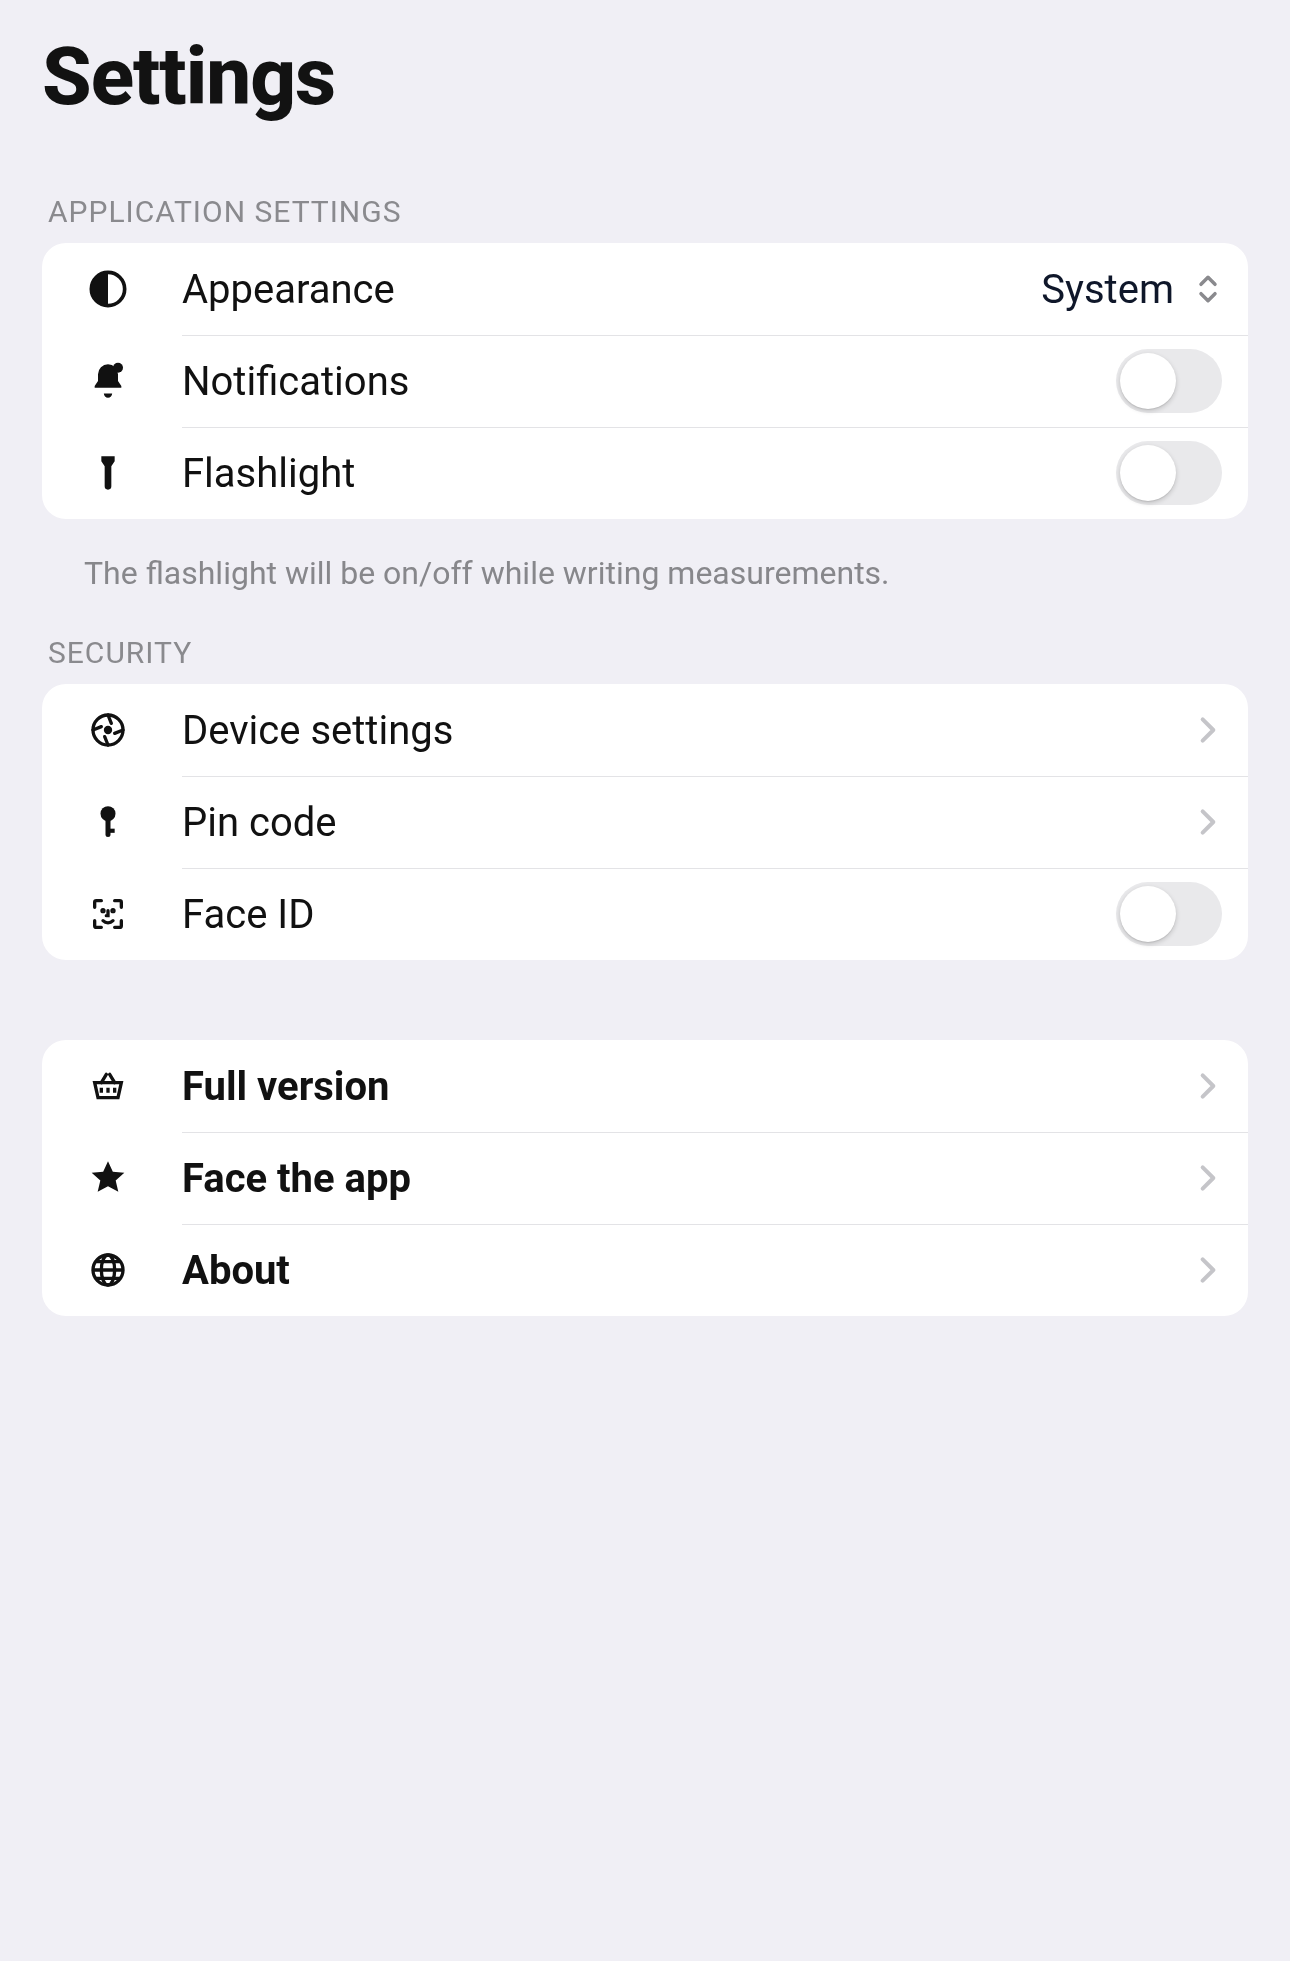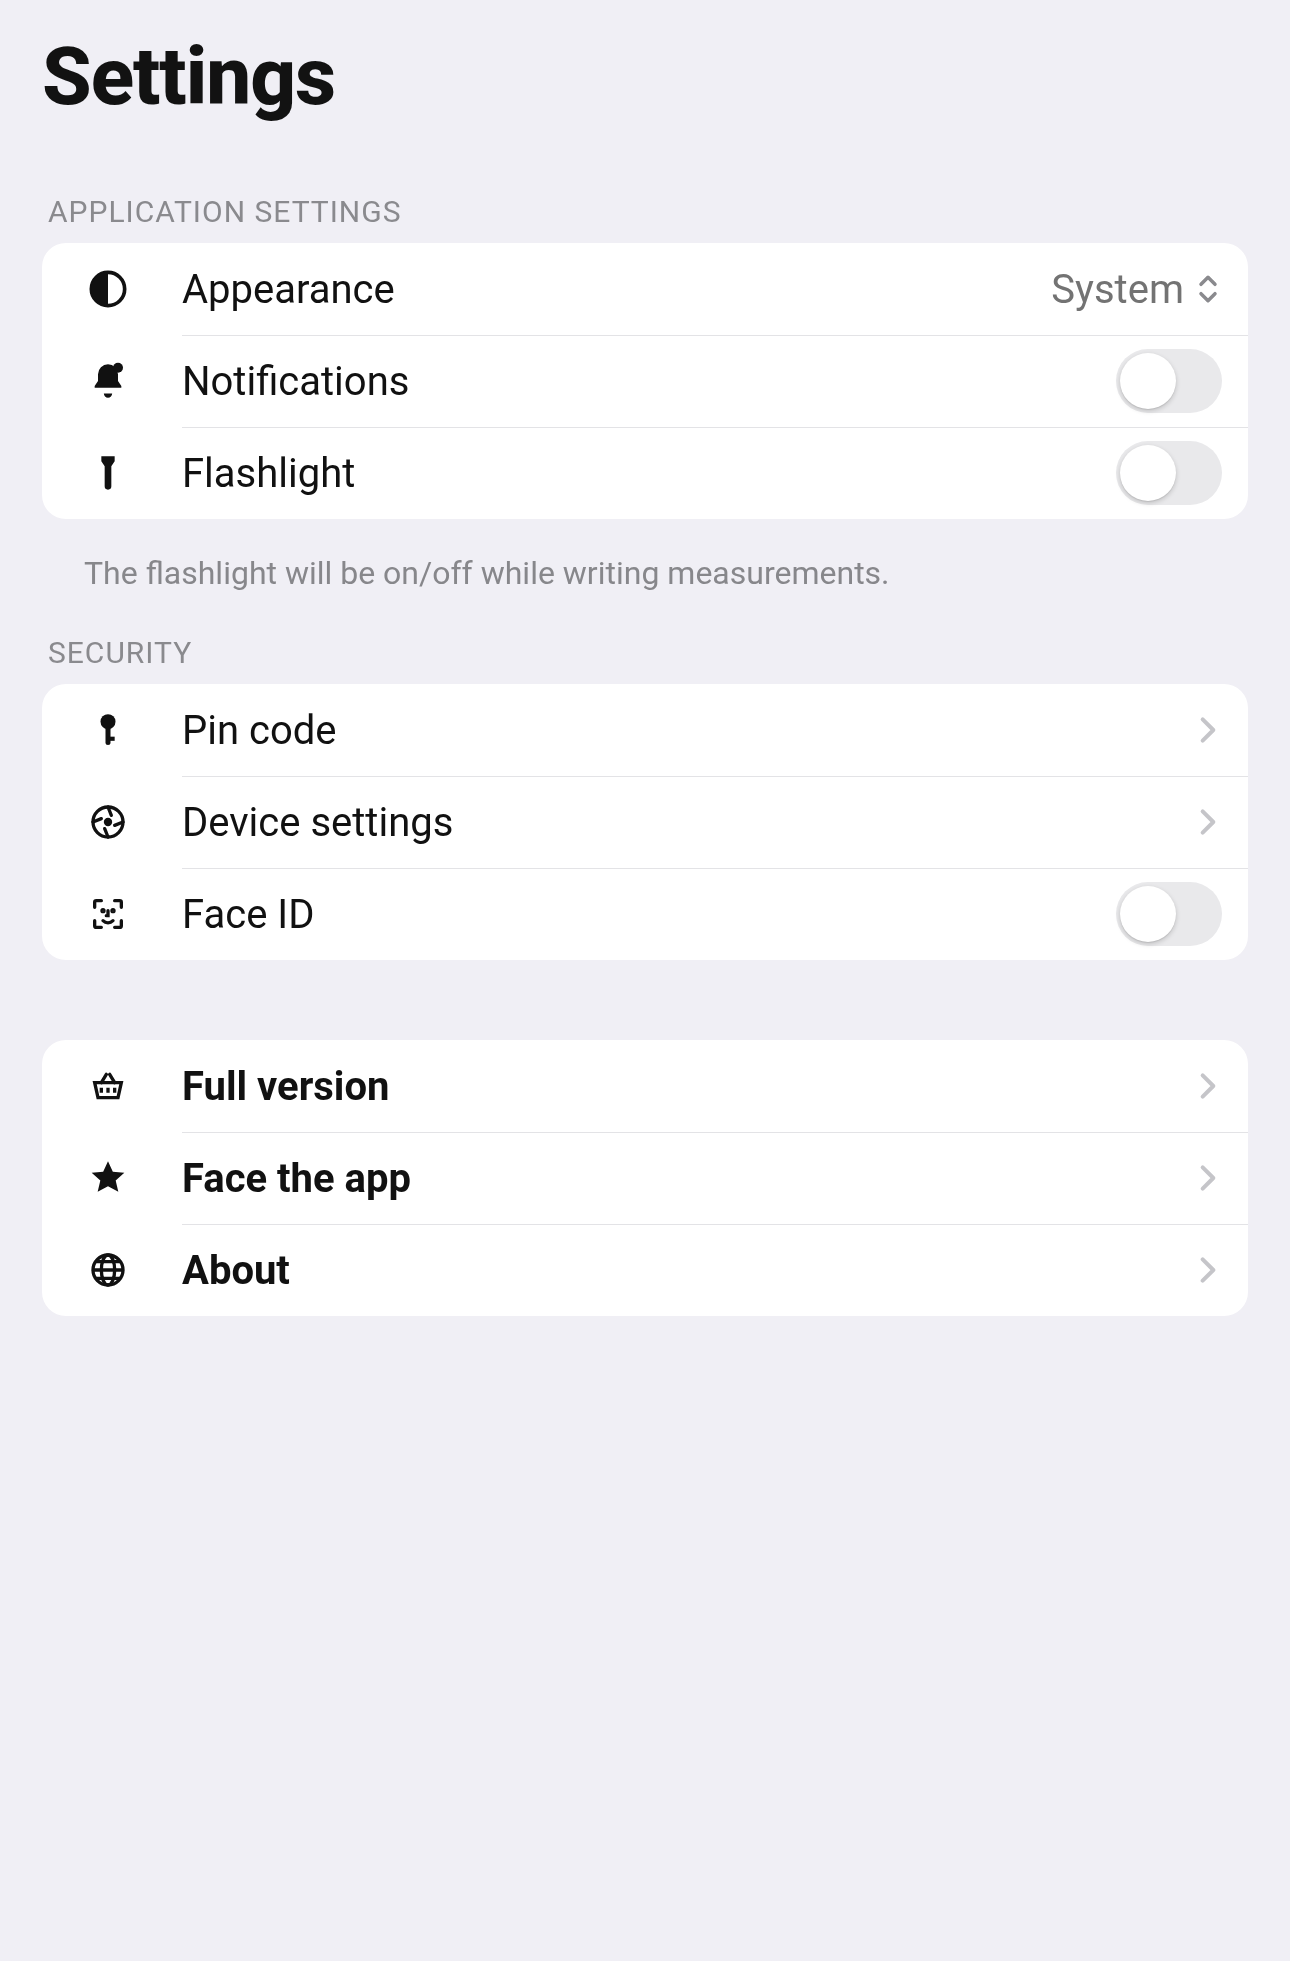--- a/index.html
+++ b/index.html
@@ -57,22 +57,22 @@
   }
   .row-icon svg { width: 40px; height: 40px; }
   .row-label {
     font-size: 40px;
     color: #111;
     margin-left: 52px;
     flex: 1;
   }
   .row-value {
     font-size: 40px;
-    color: #737373;
-    margin-right: 10px;
+    color: #0f172a;
+    margin-right: 20px;
   }
   .chevron {
     color: #c5c5c9;
     display: flex;
     align-items: center;
   }
   .chevron svg { width: 28px; height: 32px; }
   .updown {
     color: #8a8a8e;
     display: flex;
@@ -158,42 +158,42 @@
 
 </div>
 <div class="footer-note">The flashlight will be on/off while writing measurements.</div>
 
 <div class="section-header">SECURITY</div>
 <div class="card">
 
   <div class="row">
     <span class="row-icon">
       <svg viewBox="0 0 24 24">
+          <circle cx="12" cy="12" r="9" fill="none" stroke="currentColor" stroke-width="2"></circle>
+          <circle cx="12" cy="12" r="2.5" fill="currentColor"></circle>
+          <path d="M12 3l2 5M21 12l-5 2M12 21l-2-5M3 12l5-2" stroke="currentColor" stroke-width="2" stroke-linecap="round"></path>
+        </svg>
+    </span>
+    <span class="row-label">Device settings</span>
+    <span class="chevron">
+      <svg viewBox="0 0 16 24">
+          <path d="M4 4 L12 12 L4 20" fill="none" stroke="currentColor" stroke-width="3" stroke-linecap="round" stroke-linejoin="round"></path>
+        </svg>
+    </span>
+  </div>
+
+  <div class="row">
+    <span class="row-icon">
+      <svg viewBox="0 0 24 24">
           <circle cx="12" cy="7" r="4.5" fill="currentColor"></circle>
           <rect x="10.5" y="10" width="3" height="11" rx="1.5" fill="currentColor"></rect>
           <rect x="12" y="16" width="4" height="2.5" fill="currentColor"></rect>
         </svg>
     </span>
     <span class="row-label">Pin code</span>
-    <span class="chevron">
-      <svg viewBox="0 0 16 24">
-          <path d="M4 4 L12 12 L4 20" fill="none" stroke="currentColor" stroke-width="3" stroke-linecap="round" stroke-linejoin="round"></path>
-        </svg>
-    </span>
-  </div>
-
-  <div class="row">
-    <span class="row-icon">
-      <svg viewBox="0 0 24 24">
-          <circle cx="12" cy="12" r="9" fill="none" stroke="currentColor" stroke-width="2"></circle>
-          <circle cx="12" cy="12" r="2.5" fill="currentColor"></circle>
-          <path d="M12 3l2 5M21 12l-5 2M12 21l-2-5M3 12l5-2" stroke="currentColor" stroke-width="2" stroke-linecap="round"></path>
-        </svg>
-    </span>
-    <span class="row-label">Device settings</span>
     <span class="chevron">
       <svg viewBox="0 0 16 24">
           <path d="M4 4 L12 12 L4 20" fill="none" stroke="currentColor" stroke-width="3" stroke-linecap="round" stroke-linejoin="round"></path>
         </svg>
     </span>
   </div>
 
   <div class="row">
     <span class="row-icon">
       <svg viewBox="0 0 24 24" fill="none" stroke="currentColor" stroke-width="2" stroke-linecap="round">

